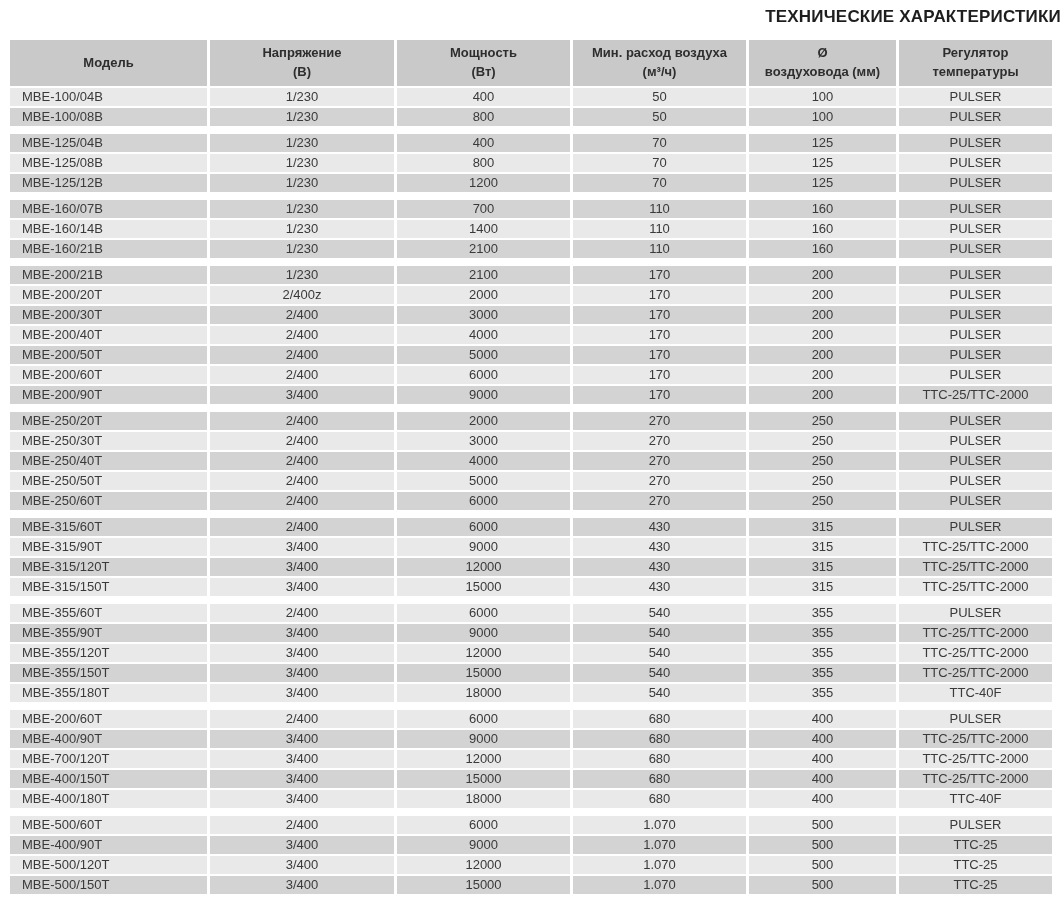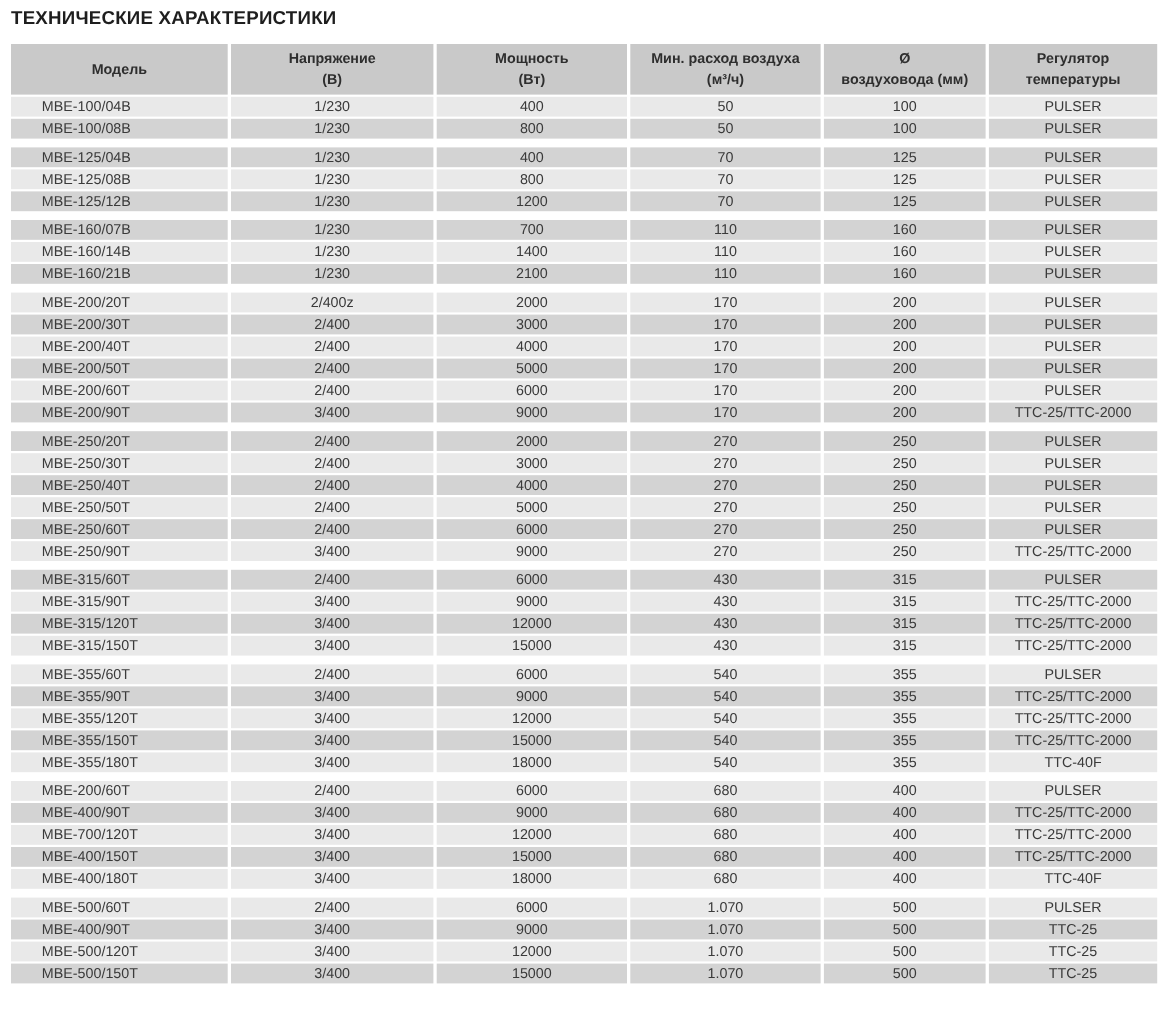--- a/index.html
+++ b/index.html
@@ -17,20 +17,21 @@
     width:1061px;height:923px;overflow:hidden;
     background:var(--page-bg);
     font-family:"Liberation Sans", sans-serif;
   }
   .page-title{
     margin:7px 0 11px 10px;
     font-size:17px;
     font-weight:bold;
     letter-spacing:.2px;
     color:var(--title-text);
+    text-align:right;
   }
   table.spec-table{
     margin-left:7px;
     border-collapse:separate;
     border-spacing:3px 2px;
     table-layout:fixed;
     width:1048px;
   }
   th{
     background:var(--header-bg);
@@ -48,21 +49,21 @@
     color:var(--text);
     text-align:center;
     height:16px;
     line-height:16px;
     padding:1px 2px;
     white-space:nowrap;
     overflow:hidden;
   }
   td.model{
     text-align:left;
-    padding-left:28px;
+    padding-left:12px;
   }
   tr.light td{background:var(--row-light);}
   tr.dark td{background:var(--row-dark);}
   tr.gap td{background:transparent;height:4px;line-height:4px;padding:0;}
   .hl2:empty{display:none;}
 </style>
 </head>
 <body>
 
 <h1 class="page-title">ТЕХНИЧЕСКИЕ ХАРАКТЕРИСТИКИ</h1>
@@ -171,20 +172,28 @@
         <td class="model">MBE-160/21B</td>
         <td>1/230</td>
         <td>2100</td>
         <td>110</td>
         <td>160</td>
         <td>PULSER</td>
       </tr>
       <tr class="gap">
         <td colspan="6"></td>
       </tr>
+      <tr class="dark">
+        <td class="model">MBE-200/21B</td>
+        <td>1/230</td>
+        <td>2100</td>
+        <td>170</td>
+        <td>200</td>
+        <td>PULSER</td>
+      </tr>
       <tr class="light">
         <td class="model">MBE-200/20T</td>
         <td>2/400z</td>
         <td>2000</td>
         <td>170</td>
         <td>200</td>
         <td>PULSER</td>
       </tr>
       <tr class="dark">
         <td class="model">MBE-200/30T</td>
@@ -261,28 +270,20 @@
         <td>250</td>
         <td>PULSER</td>
       </tr>
       <tr class="dark">
         <td class="model">MBE-250/60T</td>
         <td>2/400</td>
         <td>6000</td>
         <td>270</td>
         <td>250</td>
         <td>PULSER</td>
-      </tr>
-      <tr class="light">
-        <td class="model">MBE-250/90T</td>
-        <td>3/400</td>
-        <td>9000</td>
-        <td>270</td>
-        <td>250</td>
-        <td>TTC-25/TTC-2000</td>
       </tr>
       <tr class="gap">
         <td colspan="6"></td>
       </tr>
       <tr class="dark">
         <td class="model">MBE-315/60T</td>
         <td>2/400</td>
         <td>6000</td>
         <td>430</td>
         <td>315</td>

